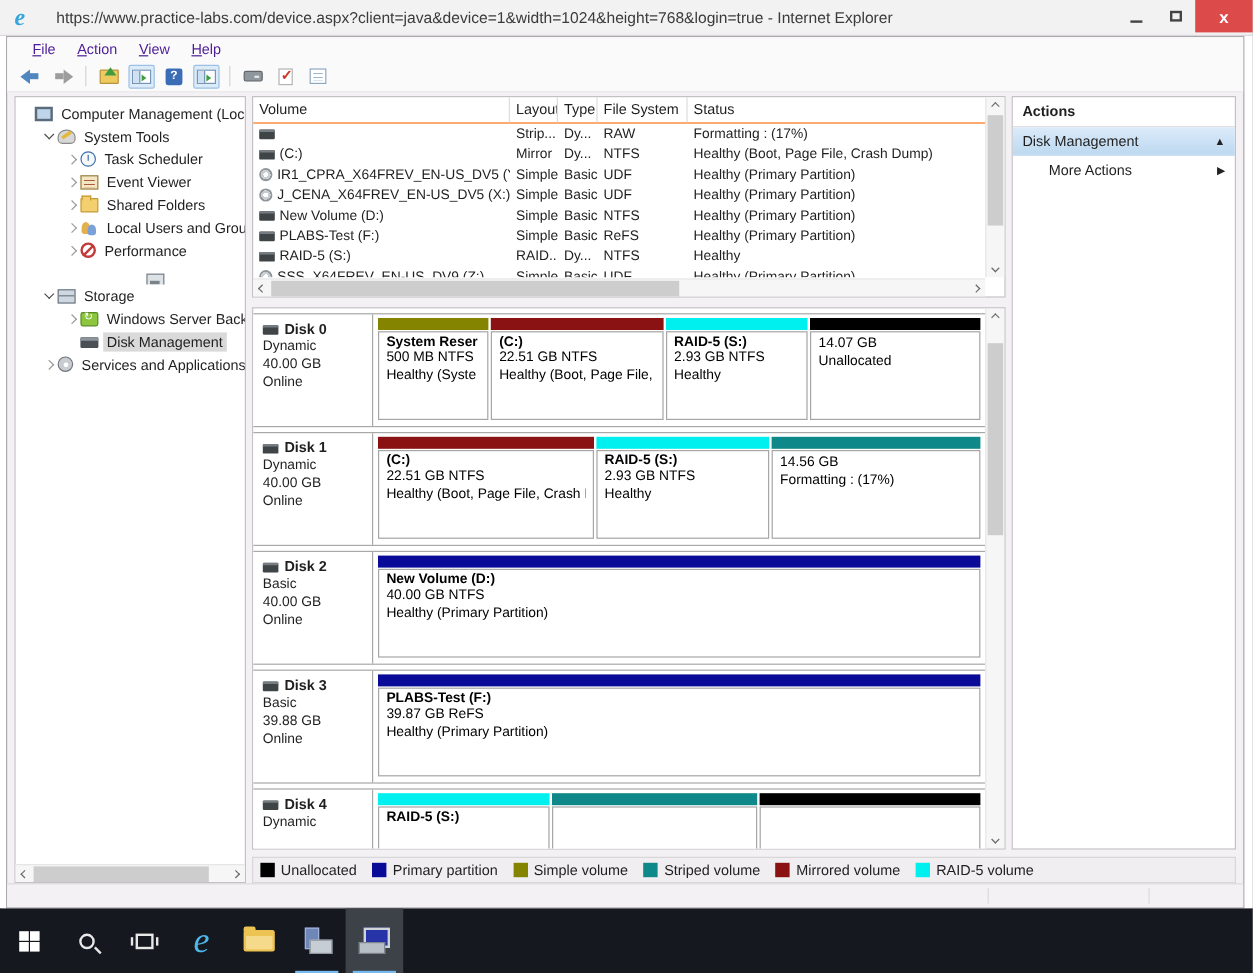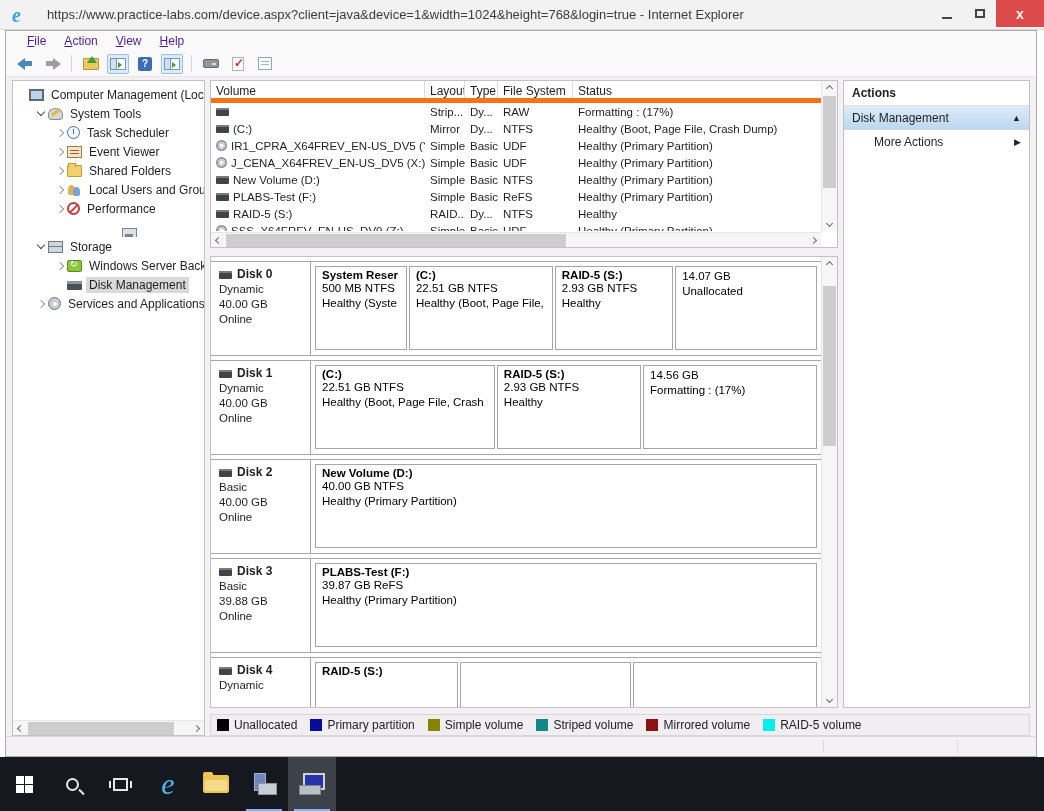--- a/index.html
+++ b/index.html
@@ -107,40 +107,40 @@
   .sb-chev.up { transform:rotate(-135deg); } .sb-chev.dn { transform:rotate(45deg); }
   .hthumb { height:13px; background:#cdcdcd; }
   .vthumb { width:13px; background:#cdcdcd; margin:0 auto; }
   
   .right-region { flex:1; display:flex; flex-direction:column; }
   .content-row { flex:1; display:flex; gap:5px; }
   .center-col { flex:1; display:flex; flex-direction:column; }
   
   .volbox { height:168px; position:relative; }
   .vol-inner { position:absolute; left:0; top:0; right:16px; bottom:16px; overflow:hidden; }
-  .vhead { display:flex; height:22px; border-bottom:5px solid #f97316; align-items:stretch; }
+  .vhead { display:flex; height:22px; border-bottom:1px solid #f97316; align-items:stretch; }
   .vh { font-size:12px; color:#1f1f1f; padding:3px 0 0 5px; border-right:1px solid #dcdcdc; white-space:nowrap; overflow:hidden; }
   .c-name { width:214px; } .c-layout { width:40px; } .c-type { width:33px; } .c-fs { width:75px; } .c-status { flex:1; border-right:none; }
   .vrow { display:flex; height:17px; align-items:center; font-size:11.5px; color:#1f1f1f; }
   .vc { padding-left:5px; white-space:nowrap; overflow:hidden; height:17px; display:flex; align-items:center; gap:4px; }
   .vi-disk { width:13px; height:8px; background:#3f4447; border-radius:1px; box-shadow:inset 0 2px 0 #767d82; flex:none; }
   .vi-cd { width:11px; height:11px; border-radius:50%; flex:none;
     background:radial-gradient(circle, #fff 0 2px, #c9cdd1 2px 4px, #8f979c 4px 5.5px); }
   .vol-vscroll { position:absolute; right:0; top:0; bottom:16px; width:16px; background:#f6f6f6; border-left:1px solid #e6e6e6; display:flex; flex-direction:column; }
   .vol-hscroll { position:absolute; left:0; right:16px; bottom:0; }
   .vtrack { flex:1; position:relative; }
   
   .diskbox { flex:1; margin-top:8px; position:relative; overflow:hidden; }
   .disk-inner { position:absolute; left:0; top:0; right:16px; bottom:0; overflow:hidden; padding-top:4px; }
   .disk-vscroll { position:absolute; right:0; top:0; bottom:0; width:16px; background:#f6f6f6; border-left:1px solid #e6e6e6; display:flex; flex-direction:column; }
   .drow { height:95px; margin-bottom:4px; border-top:1px solid #a8a8a8; border-bottom:1px solid #a8a8a8; display:flex; background:#fff; }
   .dlabel { width:100px; border-right:1px solid #a8a8a8; padding:5px 8px; font-size:11.5px; line-height:15px; color:#1f1f1f; }
   .dlabel .dname { font-weight:bold; font-size:12px; display:flex; align-items:center; gap:5px; }
   .dparts { flex:1; display:flex; gap:2px; padding:3px 4px 5px 4px; }
-  .part { display:flex; flex-direction:row; min-width:0; }
+  .part { display:flex; flex-direction:column; min-width:0; }
   .pbar { height:10px; flex:none; }
   .pinfo { flex:1; border:1px solid #a6a6a6; background:#fff; margin-top:1px; padding:2px 6px; overflow:hidden; }
   .pt { font-weight:bold; font-size:11.5px; white-space:nowrap; overflow:hidden; }
   .pl { font-size:11.5px; white-space:nowrap; overflow:hidden; line-height:15px; }
   
   .legend { height:22px; margin-top:6px; background:#f0eef0; border:1px solid #d8d6d8;
     display:flex; align-items:center; padding-left:6px; gap:13px; }
   .litem { display:flex; align-items:center; gap:5px; font-size:12px; color:#1f1f1f; }
   .lsw { width:12px; height:12px; display:inline-block; }
   

